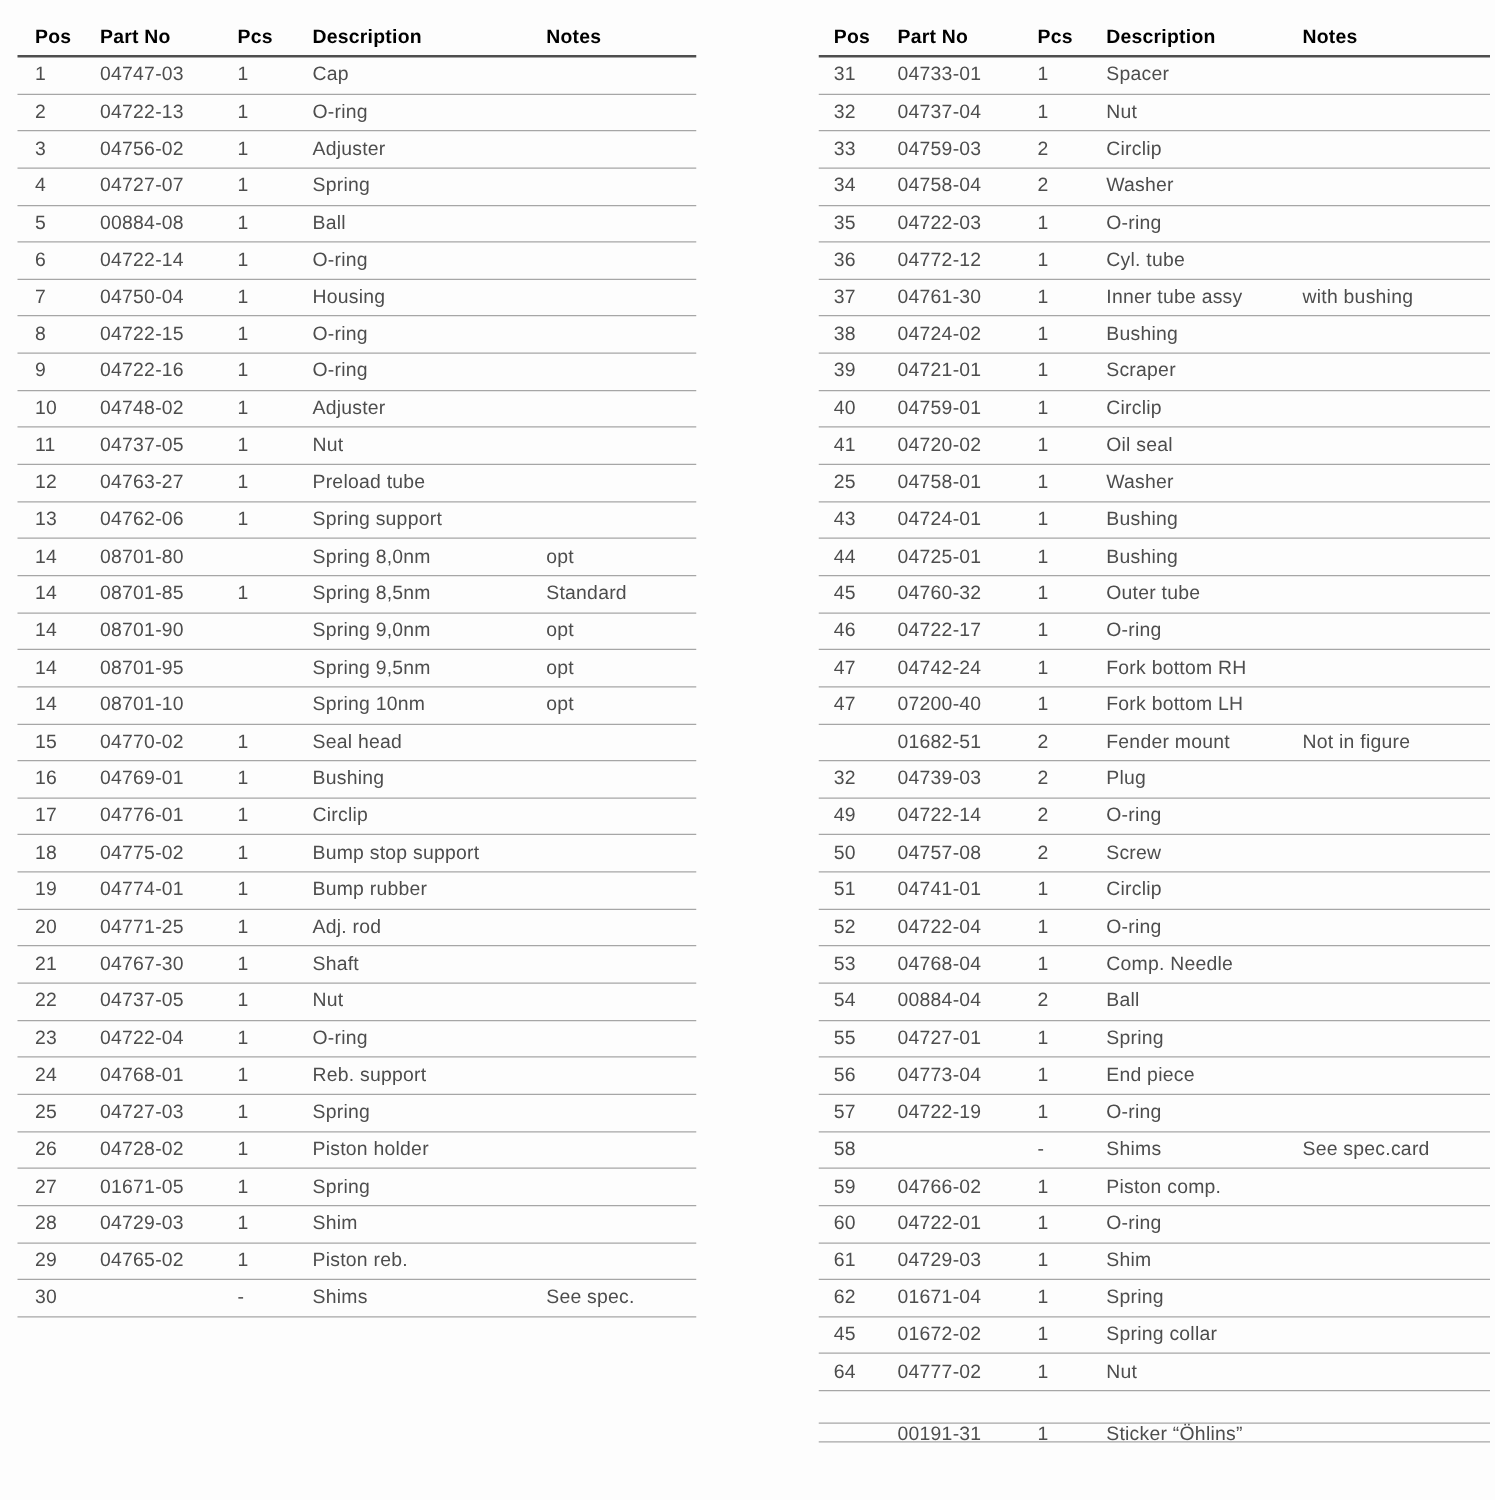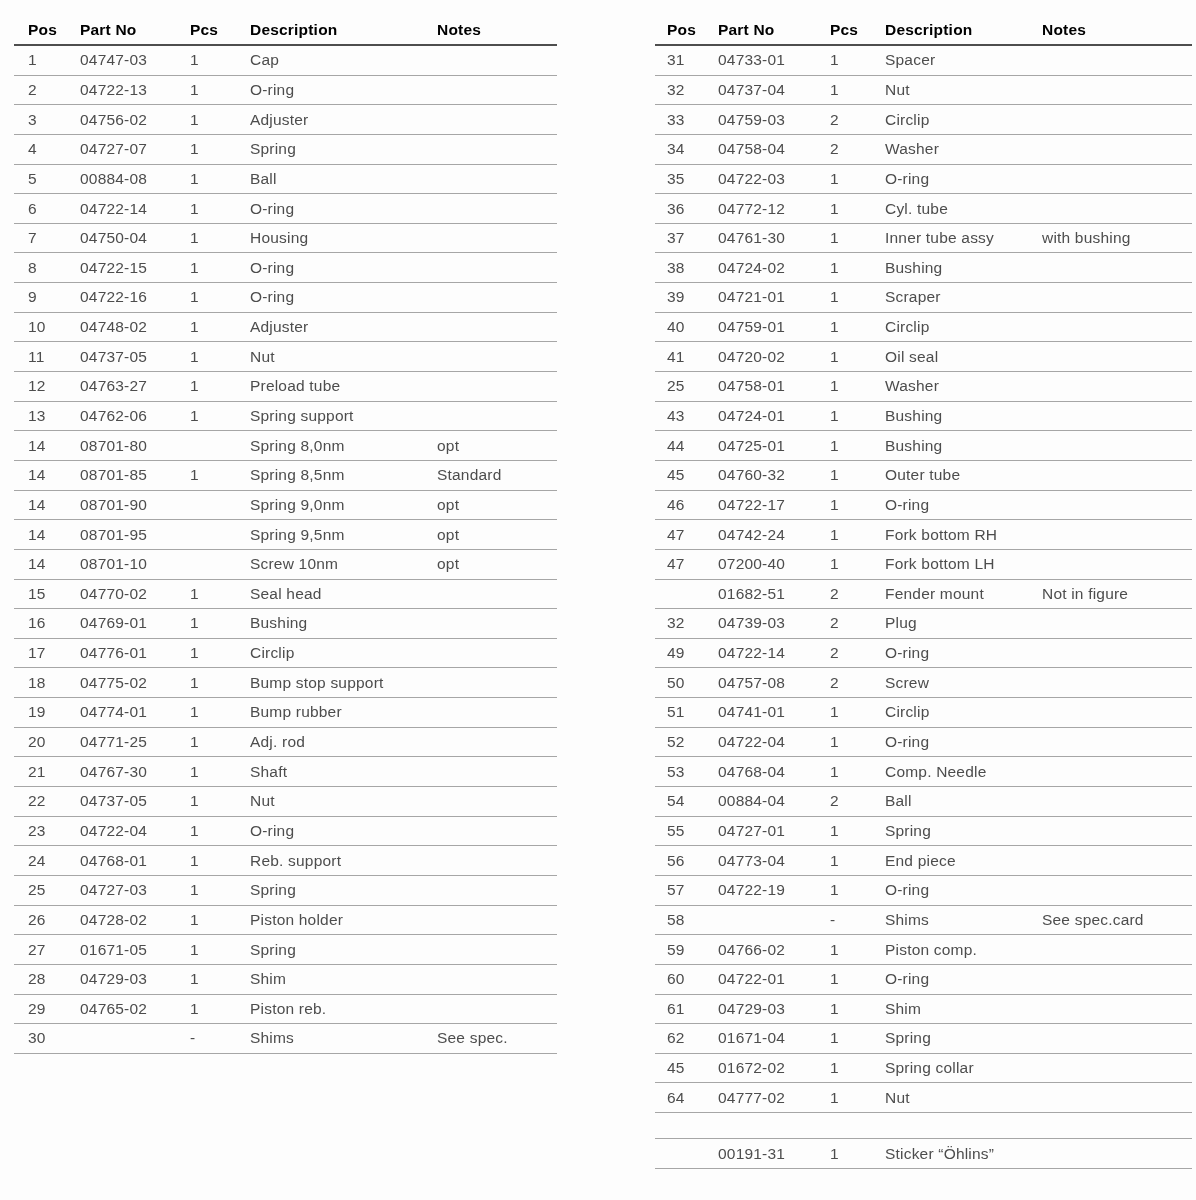--- a/index.html
+++ b/index.html
@@ -57,21 +57,21 @@
     border-bottom: 1px solid #a6a6a6;
     font-size: 15.5px;
     letter-spacing: 0.2px;
     white-space: nowrap;
   }
   .t-gap {
     height: 25px;
   }
   .t-row.t-footer {
     border-top: 1px solid #a6a6a6;
-    height: 31px;
+    height: 16px;
   }
   .c {
     overflow: visible;
   }
 </style>
 </head>
 <body>
 
 <div class="parts-table" id="left-table">
   <div class="t-header">
@@ -198,21 +198,21 @@
     <span class="c">14</span>
     <span class="c">08701-95</span>
     <span class="c"></span>
     <span class="c">Spring 9,5nm</span>
     <span class="c">opt</span>
   </div>
       <div class="t-row">
     <span class="c">14</span>
     <span class="c">08701-10</span>
     <span class="c"></span>
-    <span class="c">Screw 10nm</span>
+    <span class="c">Spring 10nm</span>
     <span class="c">opt</span>
   </div>
       <div class="t-row">
     <span class="c">15</span>
     <span class="c">04770-02</span>
     <span class="c">1</span>
     <span class="c">Seal head</span>
     <span class="c"></span>
   </div>
       <div class="t-row">

